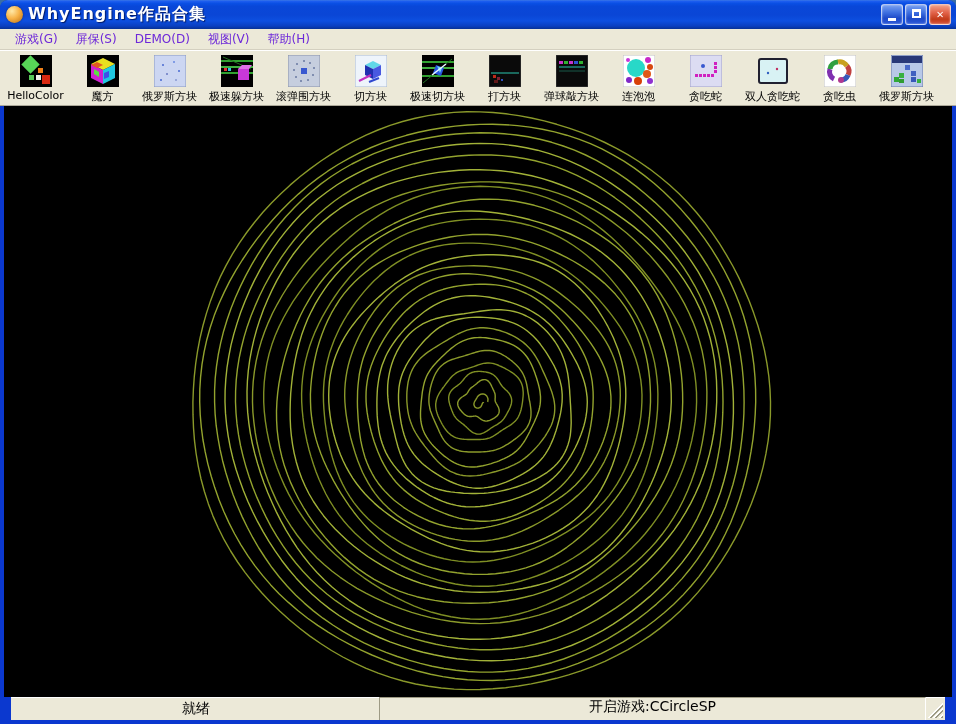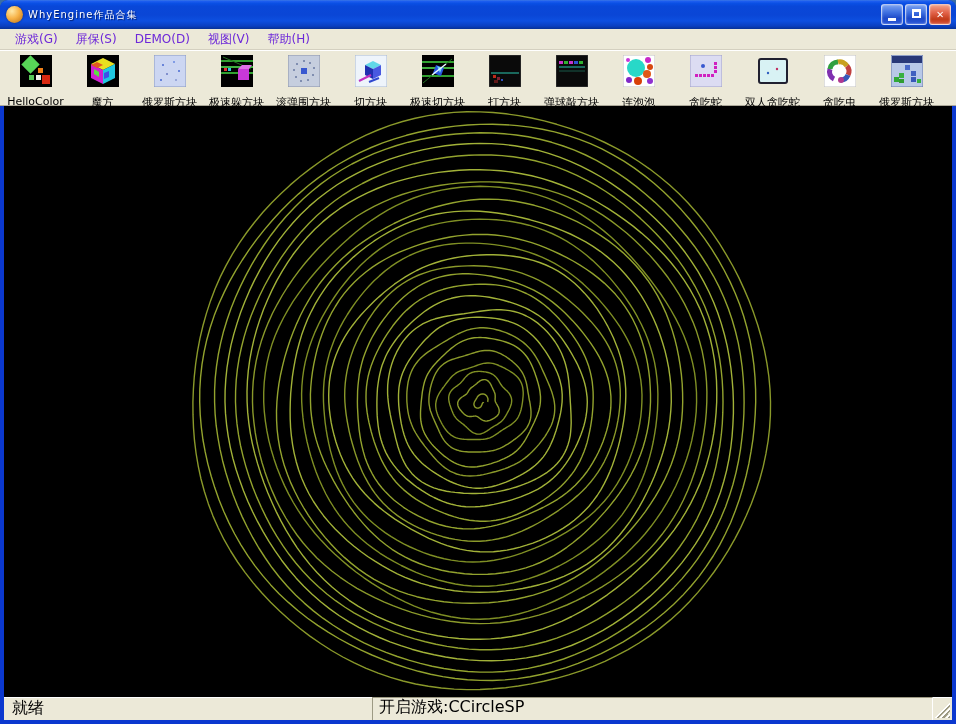--- a/index.html
+++ b/index.html
@@ -10,21 +10,21 @@
   }
   
   .titlebar {
     height:29px; flex:0 0 29px; display:flex; align-items:center; padding:0 5px 0 6px;
     background:linear-gradient(180deg,#3b77e6 0%,#1b5cee 5%,#0a4fe4 12%,#0947d8 22%,#0a46d6 52%,#0d4fe0 72%,#0a3fc0 90%,#073195 100%);
     border-radius:8px 8px 0 0;
   }
   .app-icon { width:17px; height:17px; margin-right:5px; border-radius:50%;
     background:radial-gradient(circle at 35% 30%, #ffe9a8 0%, #f7b348 45%, #b86a10 100%);
     box-shadow:0 0 2px rgba(0,0,0,.5); }
-  .title-text { color:#fff; font-weight:normal; font-size:10px; letter-spacing:1px;
+  .title-text { color:#fff; font-weight:bold; font-size:16px; letter-spacing:1px;
     text-shadow:1px 1px 1px #001a66; flex:1; white-space:nowrap; }
   .win-btns { display:flex; gap:2px; }
   .win-btn { width:22px; height:21px; border-radius:3px; border:1px solid rgba(255,255,255,.65);
     color:#fff; font-size:12px; line-height:18px; text-align:center; cursor:pointer;
     background:linear-gradient(180deg,#7ba1f0 0%,#3e6fe0 40%,#1d49c8 70%,#2b58d8 100%);
     box-shadow:inset 0 0 2px rgba(255,255,255,.6); font-family:"DejaVu Sans Mono",monospace; }
   .win-btn.close { background:linear-gradient(180deg,#f0a088 0%,#e2634a 40%,#c33b1a 75%,#d6543a 100%); font-weight:bold; }
   .win-btn .mingl { display:block; width:8px; height:3px; background:#fff; margin:13px auto 0; }
   .win-btn .maxgl { display:block; width:9px; height:9px; border:2px solid #fff; border-top-width:3px; margin:4px auto 0; }
   
@@ -34,28 +34,28 @@
   }
   .menu-item { padding:2px 9px; cursor:default; white-space:nowrap; }
   
   .toolbar {
     height:56px; flex:0 0 56px; background:#ece9d8; display:flex; align-items:flex-start;
     padding:3px 0 0 2px; border-top:1px solid #fff; border-bottom:1px solid #aca899;
   }
   .tool-btn { width:67px; height:51px; display:flex; flex-direction:column; align-items:center;
     justify-content:flex-start; cursor:pointer; border:1px solid transparent; border-radius:2px; }
   .tool-btn svg { width:32px; height:32px; flex:0 0 32px; }
-  .tool-label { font-size:11px; color:#000; margin-top:8px; white-space:nowrap;text-align:center; }
+  .tool-label { font-size:11px; color:#000; margin-top:2px; white-space:nowrap;text-align:center; }
   
   .canvas-wrap { flex:1 1 auto; background:#000; margin:0 4px; overflow:hidden; position:relative; }
   .canvas-wrap svg { display:block; width:100%; height:100%; }
   
   .statusbar {
     height:23px; flex:0 0 23px; background:#ece9d8; display:flex; align-items:center;
-    margin:0 4px; border-top:1px solid #fff; font-size:16px; color:#000; padding:1px 2px 2px 2px;
+    margin:0 11px; border-top:1px solid #fff; font-size:14px; color:#000; padding:1px 2px 2px 2px;text-align:center;
   }
   .status-panel-left { width:366px; padding:2px 6px; white-space:nowrap; }
   .status-panel-right { flex:1; padding:1px 6px; white-space:nowrap;
     border:1px solid; border-color:#9d9a84 #fff #fff #9d9a84; height:24px; line-height:15px; }
   .resize-grip { width:15px; height:15px; margin-left:2px; align-self:flex-end;
     background:
       linear-gradient(135deg, transparent 48%, #fff 48%, #fff 55%, #9d9a84 55%, #9d9a84 62%, transparent 62%),
       linear-gradient(135deg, transparent 66%, #fff 66%, #fff 73%, #9d9a84 73%, #9d9a84 80%, transparent 80%),
       linear-gradient(135deg, transparent 84%, #fff 84%, #fff 91%, #9d9a84 91%, #9d9a84 98%, transparent 98%);
   }

